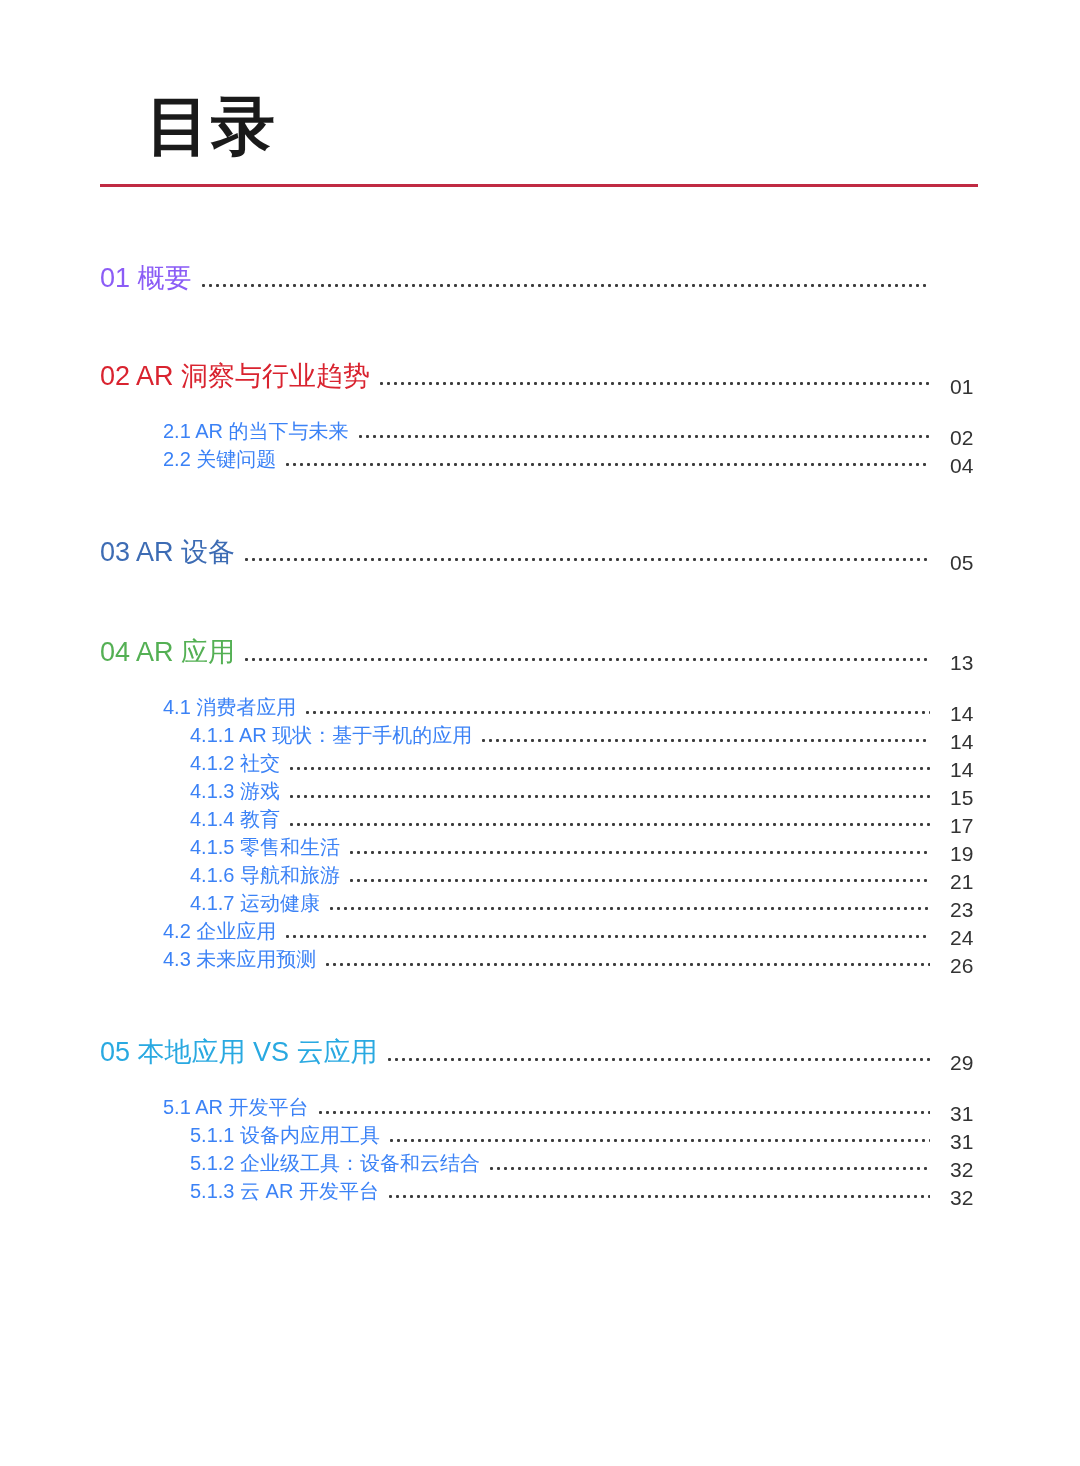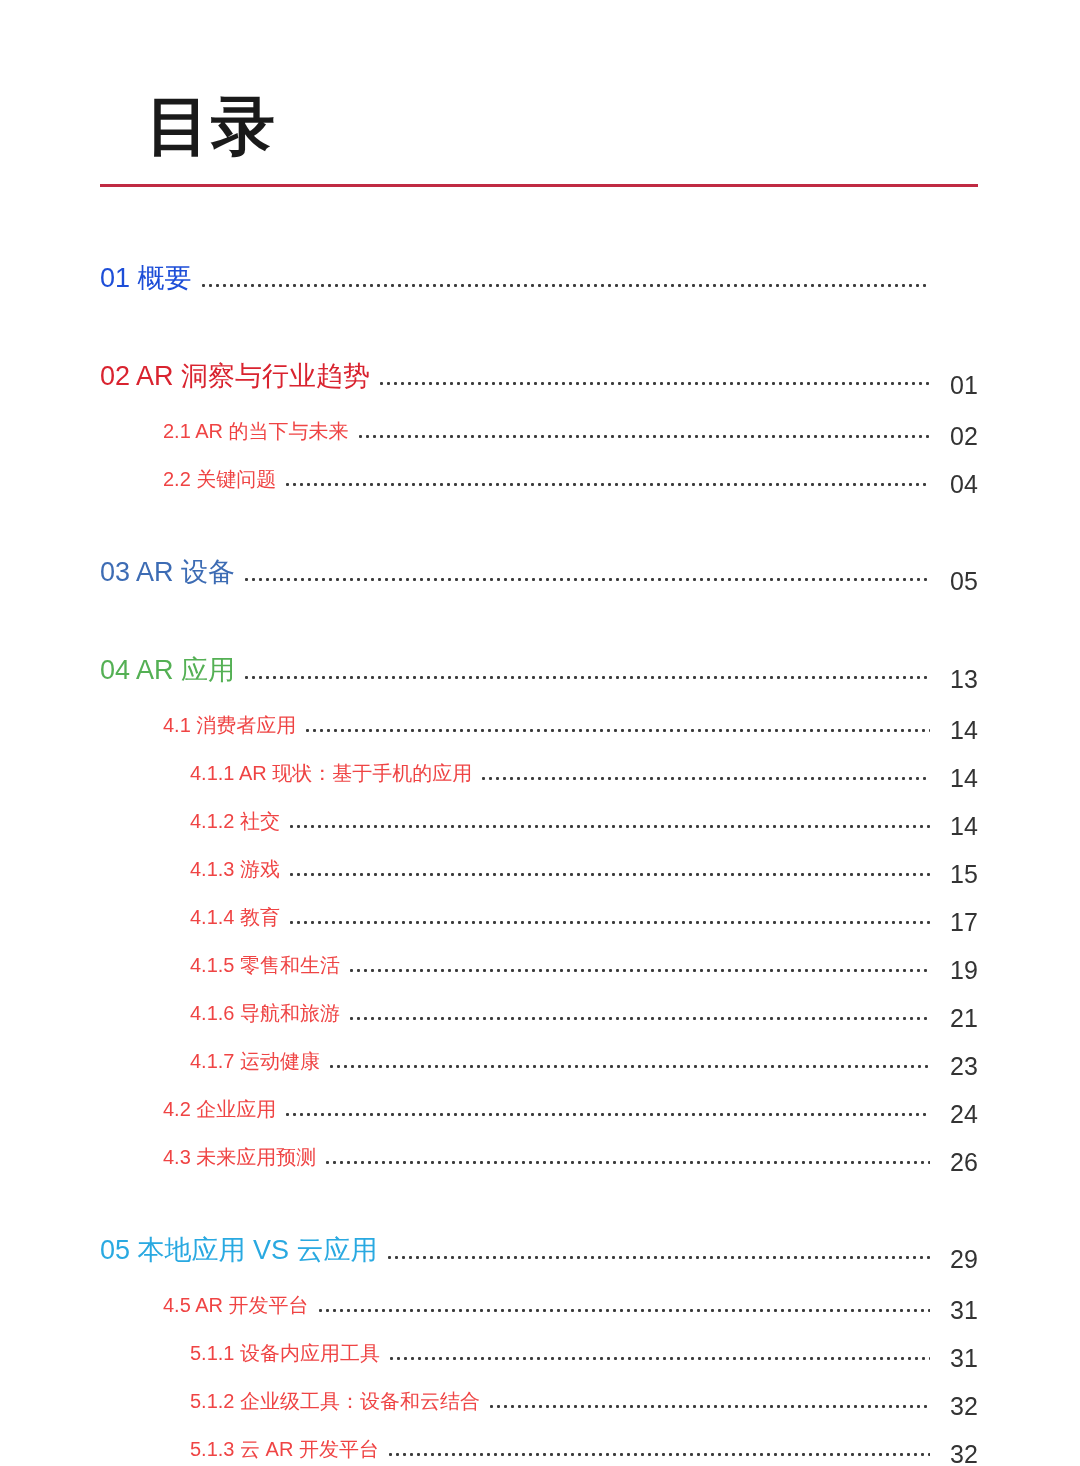--- a/index.html
+++ b/index.html
@@ -33,64 +33,64 @@
     height: 3px;
     width: 878px;
     border: none;
   }
   .toc {
     margin: 73px 100px 0 100px;
   }
   .toc-row {
     display: flex;
     align-items: baseline;
-    margin-top: 20px;
+    margin-top: 2px;
   }
   .toc-row.first { margin-top: 8px; }
   .toc-row.group-gap { margin-top: 62px; }
   .toc-row.after-heading { margin-top: 22px; }
   .toc-row.level-1 { font-size: 27px; line-height: 36px; }
   .toc-row.level-2 { font-size: 20px; line-height: 26px; padding-left: 63px; }
   .toc-row.level-3 { font-size: 20px; line-height: 26px; padding-left: 90px; }
   .toc-label {
     white-space: nowrap;
-    color: #ef4444;
+    color: #3b82f6;
   }
   .toc-leader {
     flex: 1 1 auto;
     height: 3px;
     margin-left: 10px;
     margin-bottom: 1px;
     background-image: radial-gradient(circle at 1.5px 1.5px, #3c3c3c 1.35px, transparent 1.6px);
     background-size: 7px 3px;
     background-repeat: repeat-x;
     background-position: left bottom;
   }
   .toc-page {
     flex: 0 0 30px;
     margin-left: 20px;
-    font-size: 25px;
+    font-size: 21px;
     color: #333333;
     transform: translateY(7px);
     white-space: nowrap;
   }
   .toc-row.level-1 .toc-page { transform: translateY(9px); }
 </style>
 </head>
 <body>
 
 <div class="page">
   <div class="header">
     <div class="page-title">目录</div>
     <div class="title-divider" style="background: rgb(192, 42, 67);"></div>
   </div>
 
   <div class="toc">
       <div class="toc-row level-1 first">
-    <span class="toc-label" style="color: #1d4ed8;">01 概要</span>
+    <span class="toc-label" style="color: #8b5cf6;">01 概要</span>
     <span class="toc-leader"></span>
     <span class="toc-page"></span>
   </div>
       <div class="toc-row level-1 group-gap">
     <span class="toc-label" style="color: rgb(217, 35, 47);">02 AR 洞察与行业趋势</span>
     <span class="toc-leader"></span>
     <span class="toc-page">01</span>
   </div>
       <div class="toc-row level-2 after-heading">
     <span class="toc-label">2.1 AR 的当下与未来</span>
@@ -161,21 +161,21 @@
     <span class="toc-label">4.3 未来应用预测</span>
     <span class="toc-leader"></span>
     <span class="toc-page">26</span>
   </div>
       <div class="toc-row level-1 group-gap">
     <span class="toc-label" style="color: rgb(41, 169, 225);">05 本地应用 VS 云应用</span>
     <span class="toc-leader"></span>
     <span class="toc-page">29</span>
   </div>
       <div class="toc-row level-2 after-heading">
-    <span class="toc-label">4.5 AR 开发平台</span>
+    <span class="toc-label">5.1 AR 开发平台</span>
     <span class="toc-leader"></span>
     <span class="toc-page">31</span>
   </div>
       <div class="toc-row level-3">
     <span class="toc-label">5.1.1 设备内应用工具</span>
     <span class="toc-leader"></span>
     <span class="toc-page">31</span>
   </div>
       <div class="toc-row level-3">
     <span class="toc-label">5.1.2 企业级工具：设备和云结合</span>

